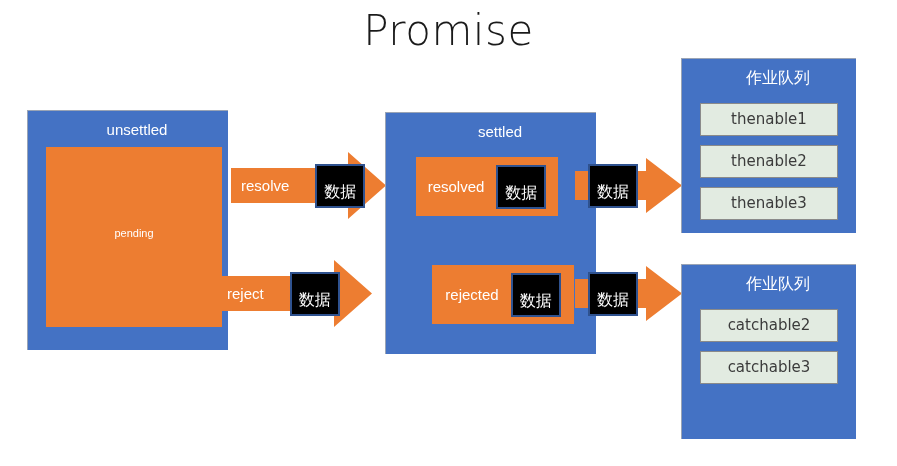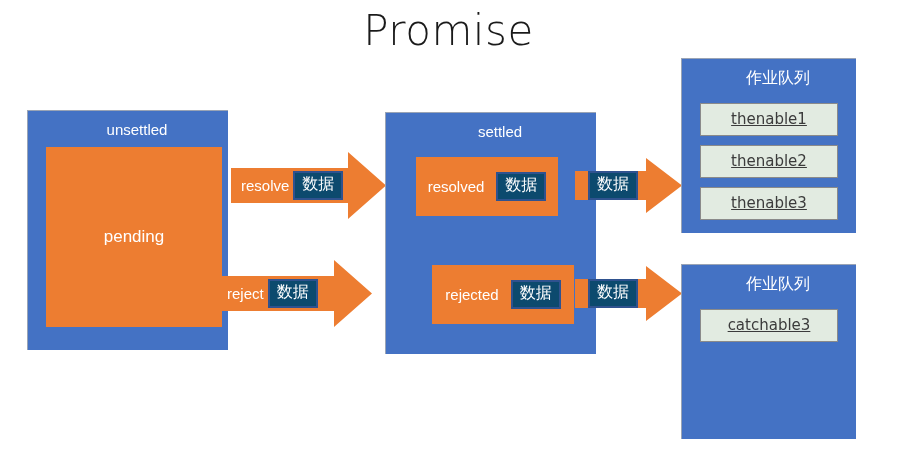--- a/index.html
+++ b/index.html
@@ -66,21 +66,21 @@
     background: #ed7d31;
   }
   #pending-box .box-label {
     position: absolute;
     left: 0;
     top: 50%;
     width: 100%;
     margin-top: -10px;
     text-align: center;
     color: #ffffff;
-    font-size: 17px;
+    font-size: 11px;
   }
 
   
   #settled-panel {
     left: 385px;
     top: 112px;
     width: 211px;
     height: 242px;
   }
   #settled-panel .panel-title { top: 10px; }
@@ -96,44 +96,44 @@
   #resolved-box { left: 416px; top: 157px; width: 142px; height: 59px; }
   #rejected-box { left: 432px; top: 265px; width: 142px; height: 59px; }
   .state-label {
     color: #ffffff;
     font-size: 15px;
     white-space: nowrap;
   }
 
   
   .data-badge {
-    background: #0c4a6e;
+    background: #000000;
     border: 2px solid #2f528f;
     color: #ffffff;
     font-size: 16px;
     line-height: 1;
-    padding: 3px 7px 6px 7px;
+    padding: 18px 7px 6px 7px;
     white-space: nowrap;
     box-sizing: border-box;
     font-family: "DejaVu Sans", "Liberation Sans", sans-serif;
   }
 
   
   .arrow {
     position: absolute;
   }
   .arrow svg { display: block; }
   .arrow .arrow-content {
     position: absolute;
     left: 0;
     top: 0;
     height: 100%;
     display: flex;
     align-items: center;
-    gap: 4px;
+    gap: 26px;
   }
   .arrow-text {
     color: #ffffff;
     font-size: 15px;
     white-space: nowrap;
   }
 
   #arrow-resolve { left: 231px; top: 152px; width: 155px; height: 67px; }
   #arrow-reject  { left: 217px; top: 260px; width: 155px; height: 67px; }
   #arrow-resolve .arrow-content,
@@ -161,21 +161,20 @@
   }
   .queue-item {
     background: #e2ebe1;
     border: 1px solid #8a8a8a;
     color: #3b3b3b;
     font-size: 15px;
     text-align: center;
     padding: 6px 0 7px 0;
     box-sizing: border-box;
     font-family: "DejaVu Sans", "Liberation Sans", sans-serif;
-    text-decoration: underline;
   }
 </style>
 </head>
 <body>
 
 <div class="title">Promise</div>
 
 <div class="panel" id="unsettled-panel">
   <div class="panel-title">unsettled</div>
 </div>
@@ -240,15 +239,16 @@
   <div class="queue-items">
     <div class="queue-item">thenable1</div>
     <div class="queue-item">thenable2</div>
     <div class="queue-item">thenable3</div>
   </div>
 </div>
 
 <div class="panel" id="queue-catchable">
   <div class="panel-title">作业队列</div>
   <div class="queue-items">
+    <div class="queue-item">catchable2</div>
     <div class="queue-item">catchable3</div>
   </div>
 </div>
 
 </body></html>

